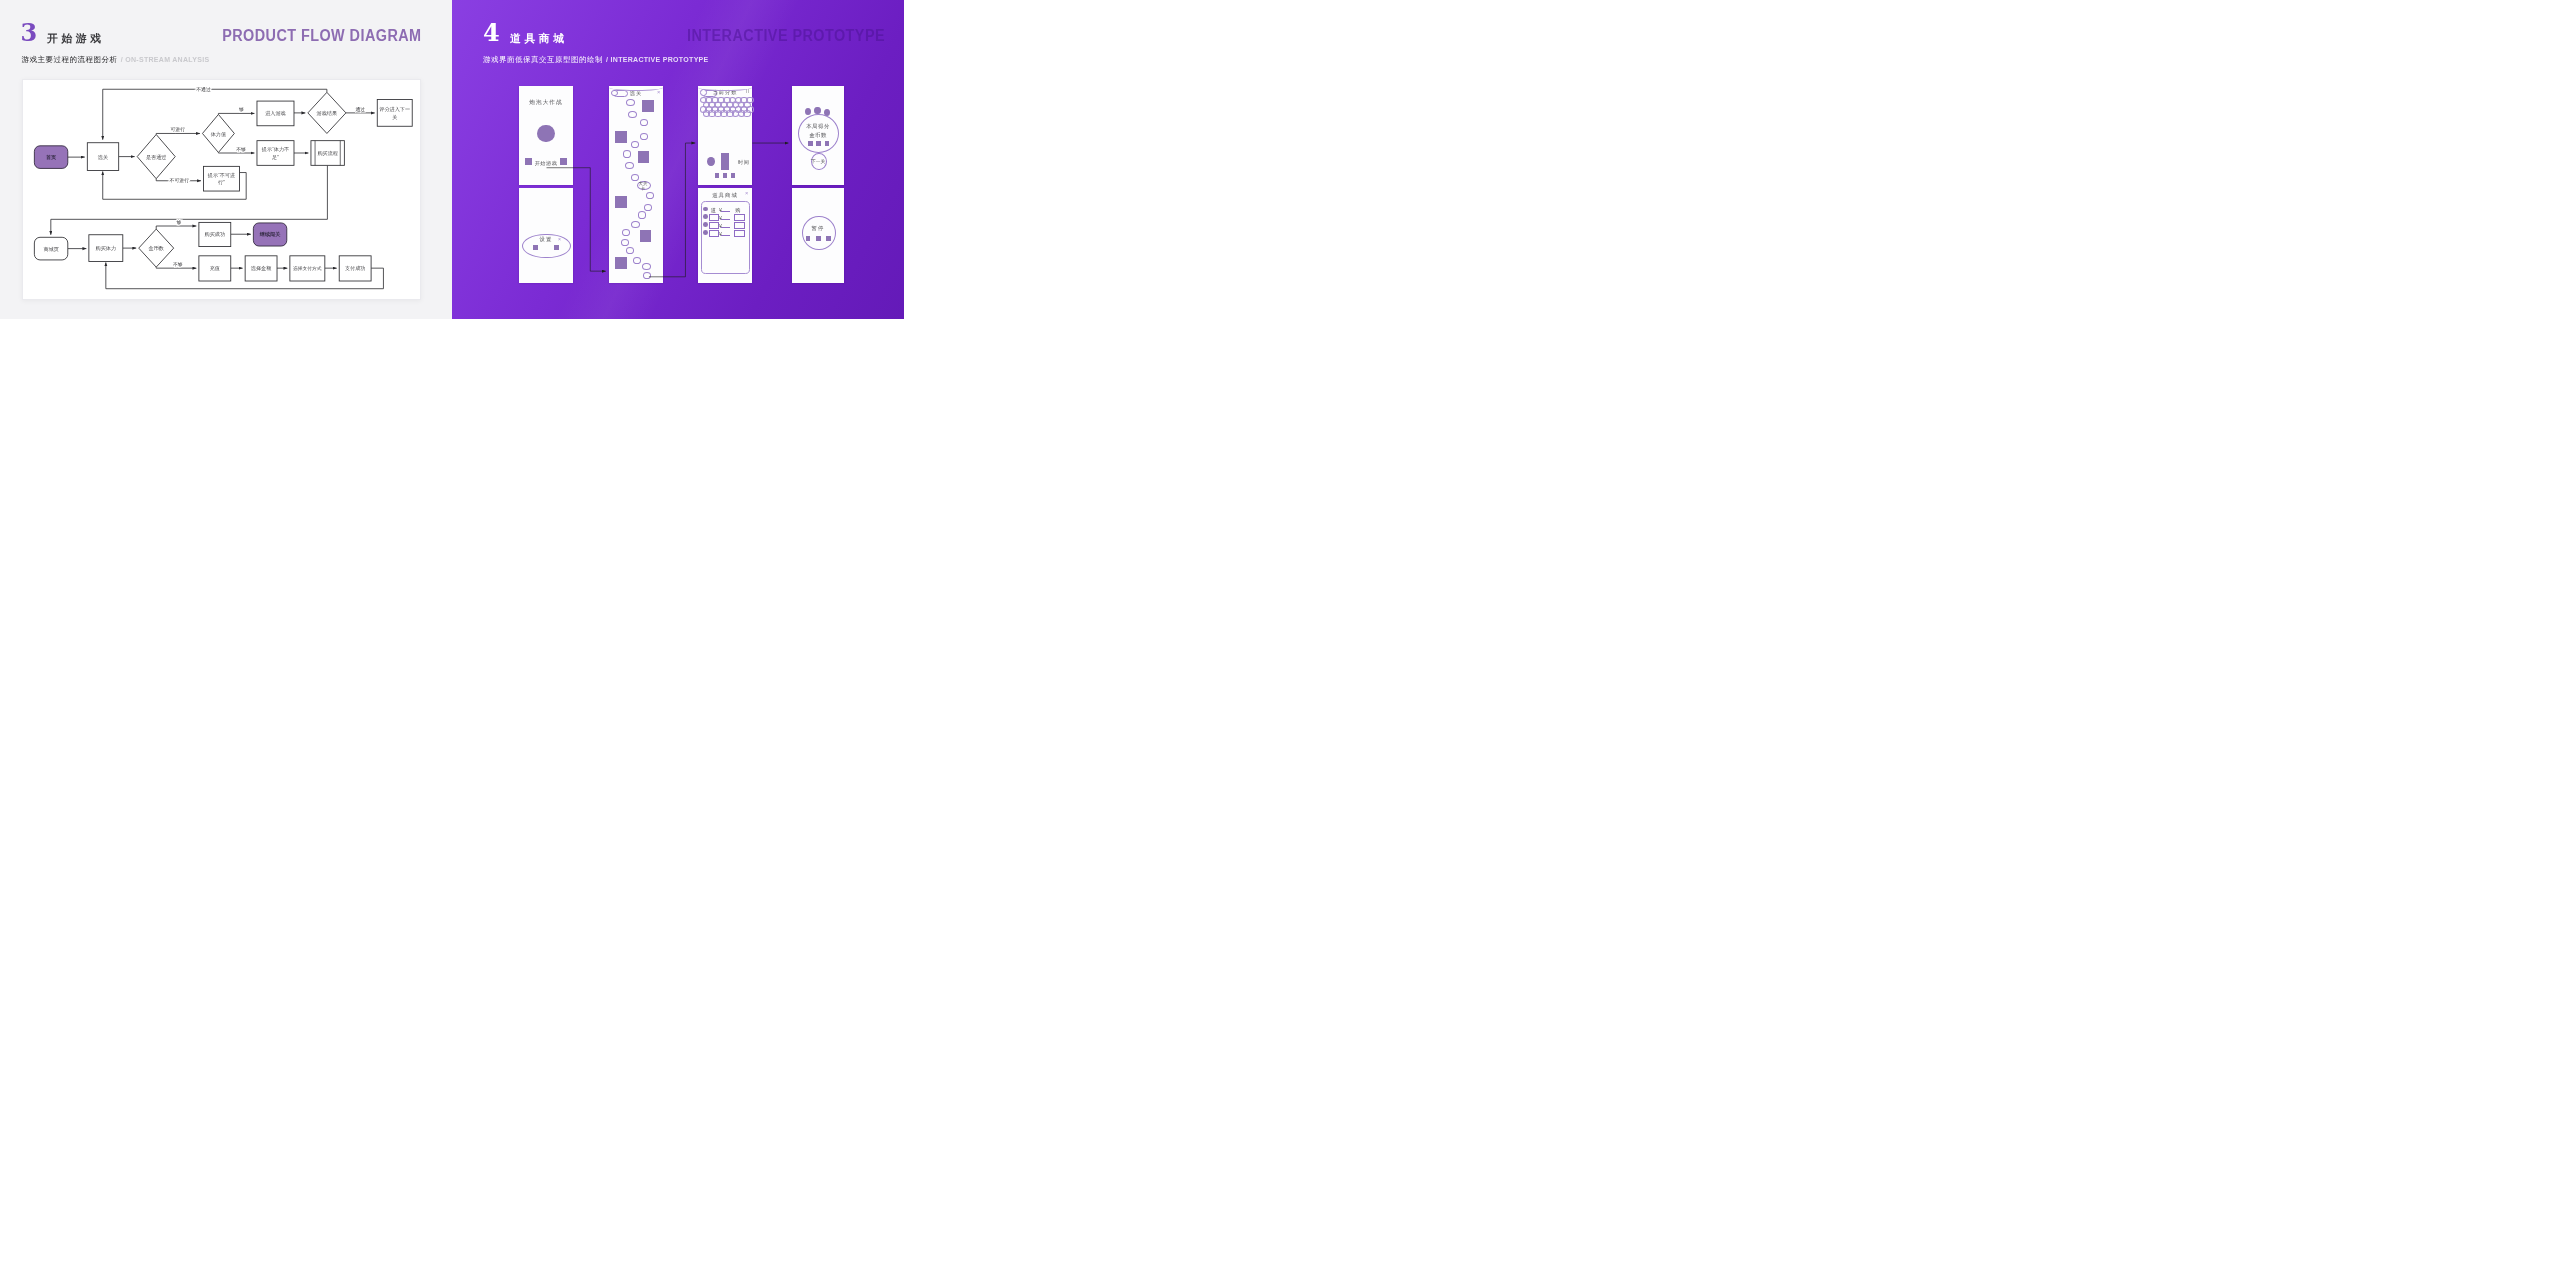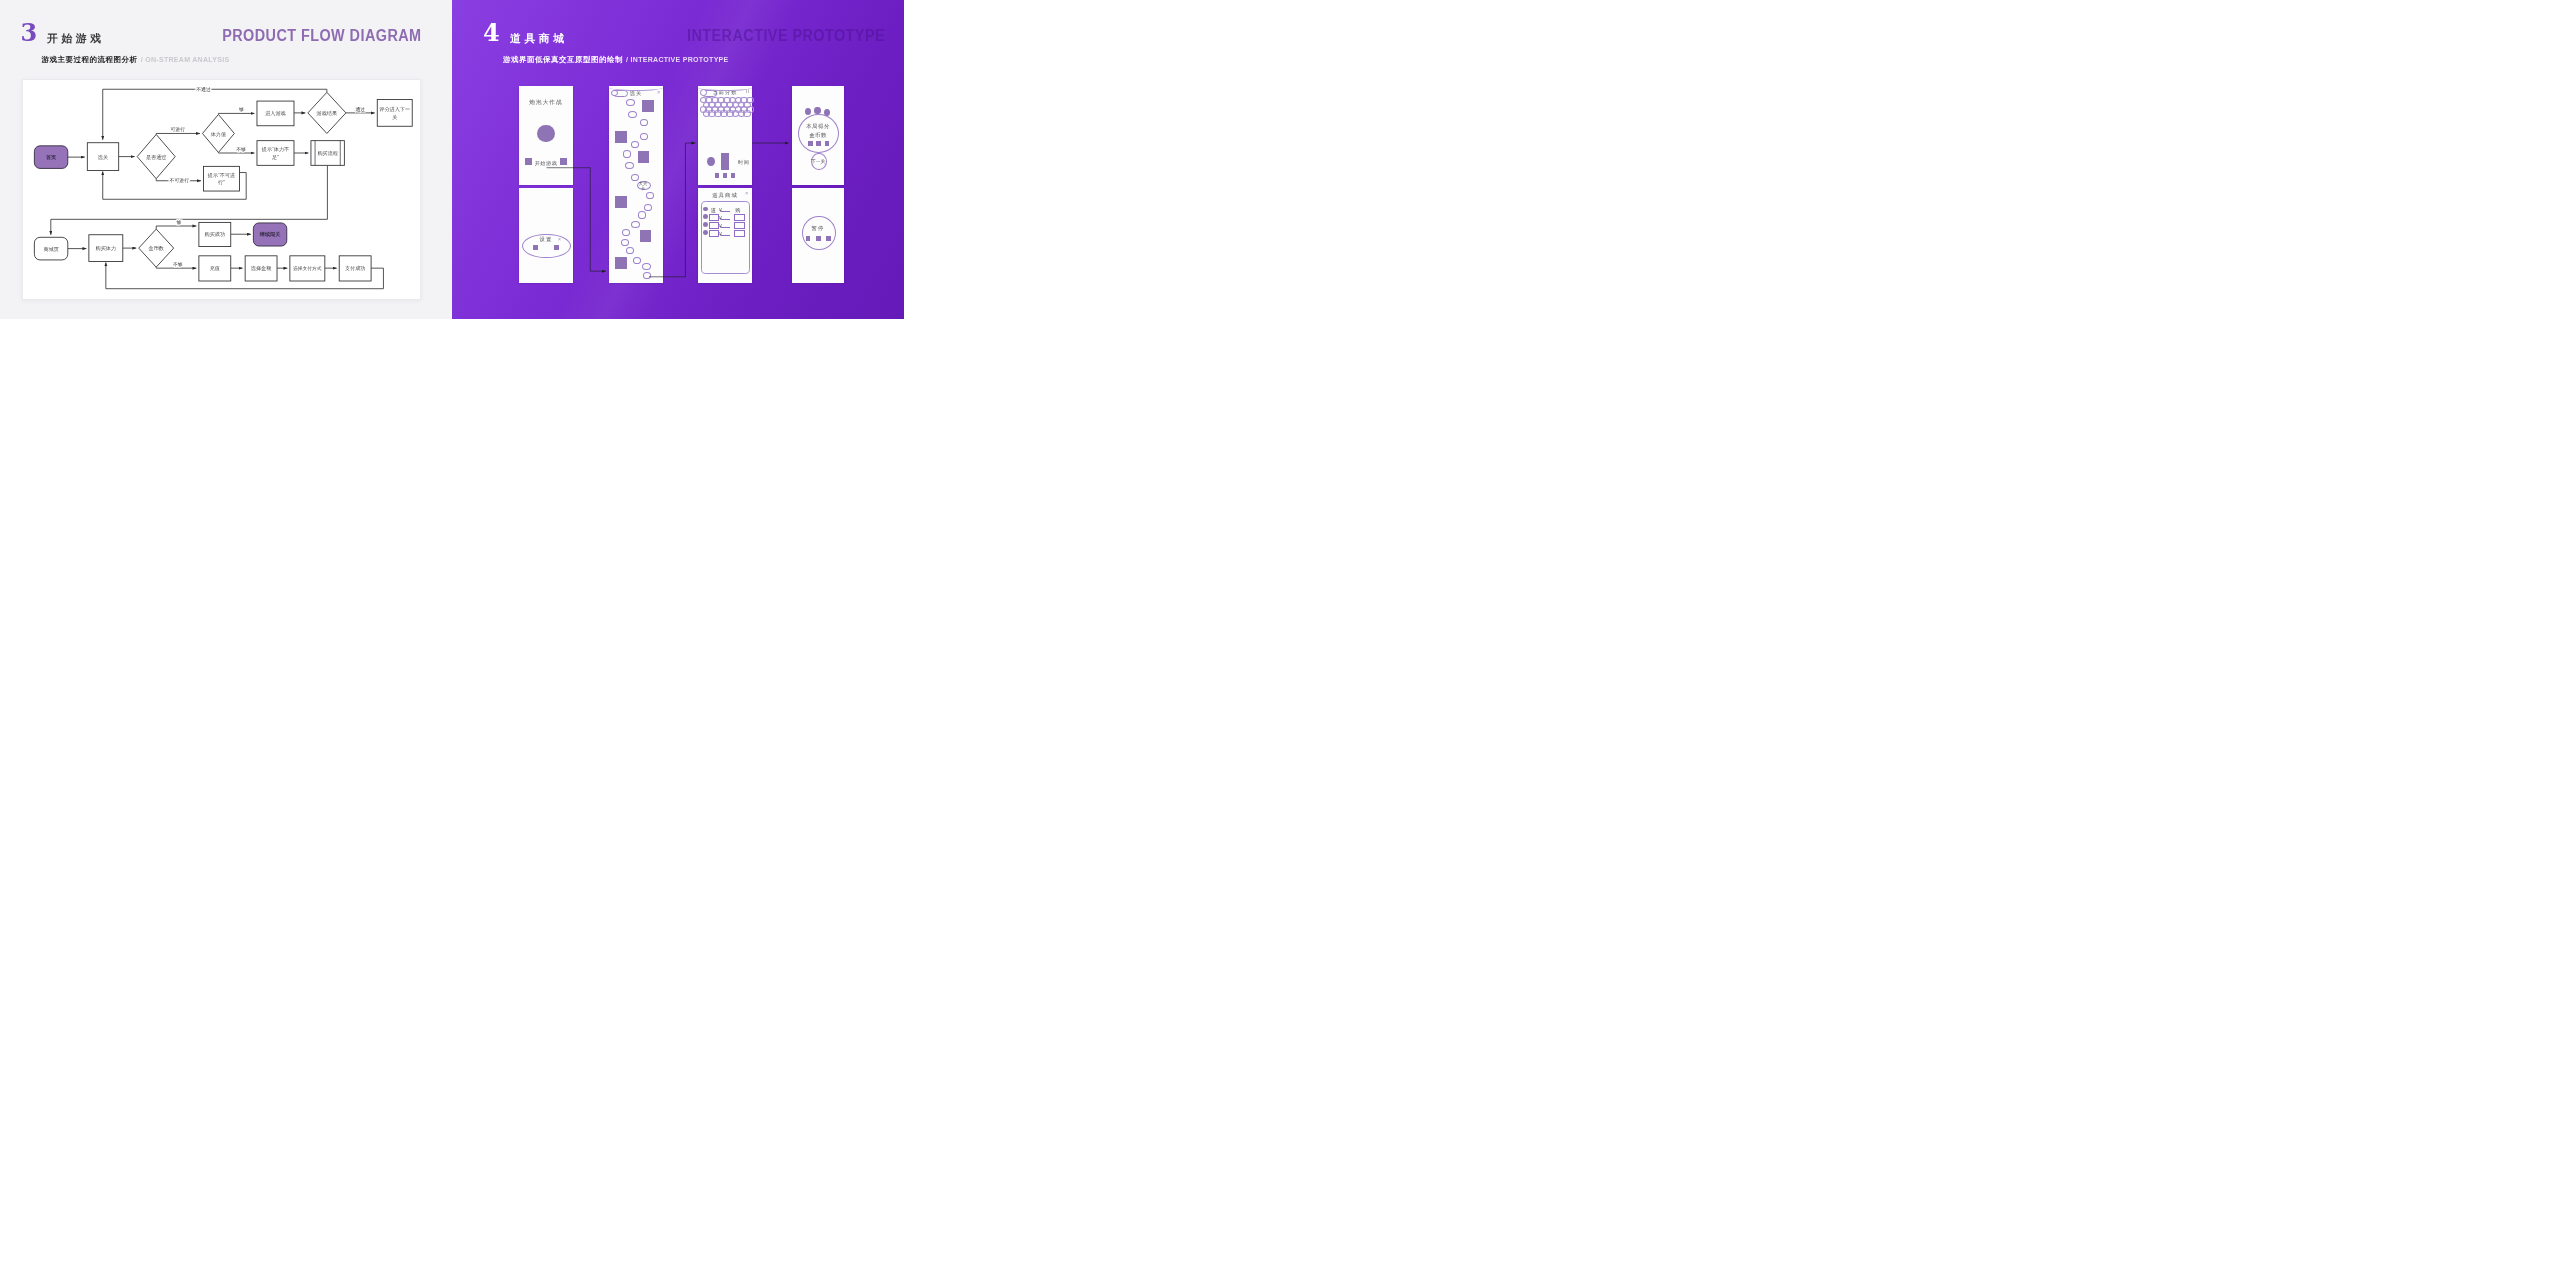--- a/index.html
+++ b/index.html
@@ -17,21 +17,21 @@
   .ttl{position:absolute;font-size:10.8px;font-weight:bold;letter-spacing:3.6px;}
   .ttl-left{left:47px;top:32px;color:#39393c;}
   .ttl-right{left:58px;top:32px;color:#ffffff;}
   .hdr-en{position:absolute;font-size:16px;font-weight:bold;letter-spacing:0.5px;white-space:nowrap;
           transform:scaleX(.9);transform-origin:100% 50%;}
   .hdr-en-left{right:30px;top:27px;color:#8d6cb2;}
   .hdr-en-right{right:18.5px;top:27px;color:#4b1293;opacity:.5;}
   .sub{position:absolute;top:55px;white-space:nowrap;}
   .sub-left{left:21.6px;}
   .sub-right{left:31px;}
-  .sub-zh{font-size:7.5px;font-weight:bold;letter-spacing:0.5px;margin-left:20px;}
+  .sub-zh{font-size:7.5px;font-weight:normal;letter-spacing:0.5px;}
   .sub-left .sub-zh{color:#28282b;}
   .sub-right .sub-zh{color:#ffffff;}
   .sub-en{font-size:7px;font-weight:bold;margin-left:3.1px;letter-spacing:0.3px;}
   .sub-left .sub-en{color:#c9c9cd;}
   .sub-right .sub-en{color:rgba(255,255,255,.82);}
   .canvas{position:absolute;left:21.6px;top:79px;width:397px;height:219px;background:#ffffff;
           border:0.5px solid #eaeaee;box-shadow:0 1px 5.2px rgba(0,0,0,.05);}
   .canvas svg{position:absolute;inset:0;}
   svg text{text-anchor:middle;font-family:"Liberation Sans","DejaVu Sans",sans-serif;}
   .nl{font-size:10px;fill:#4a4a4d;}

